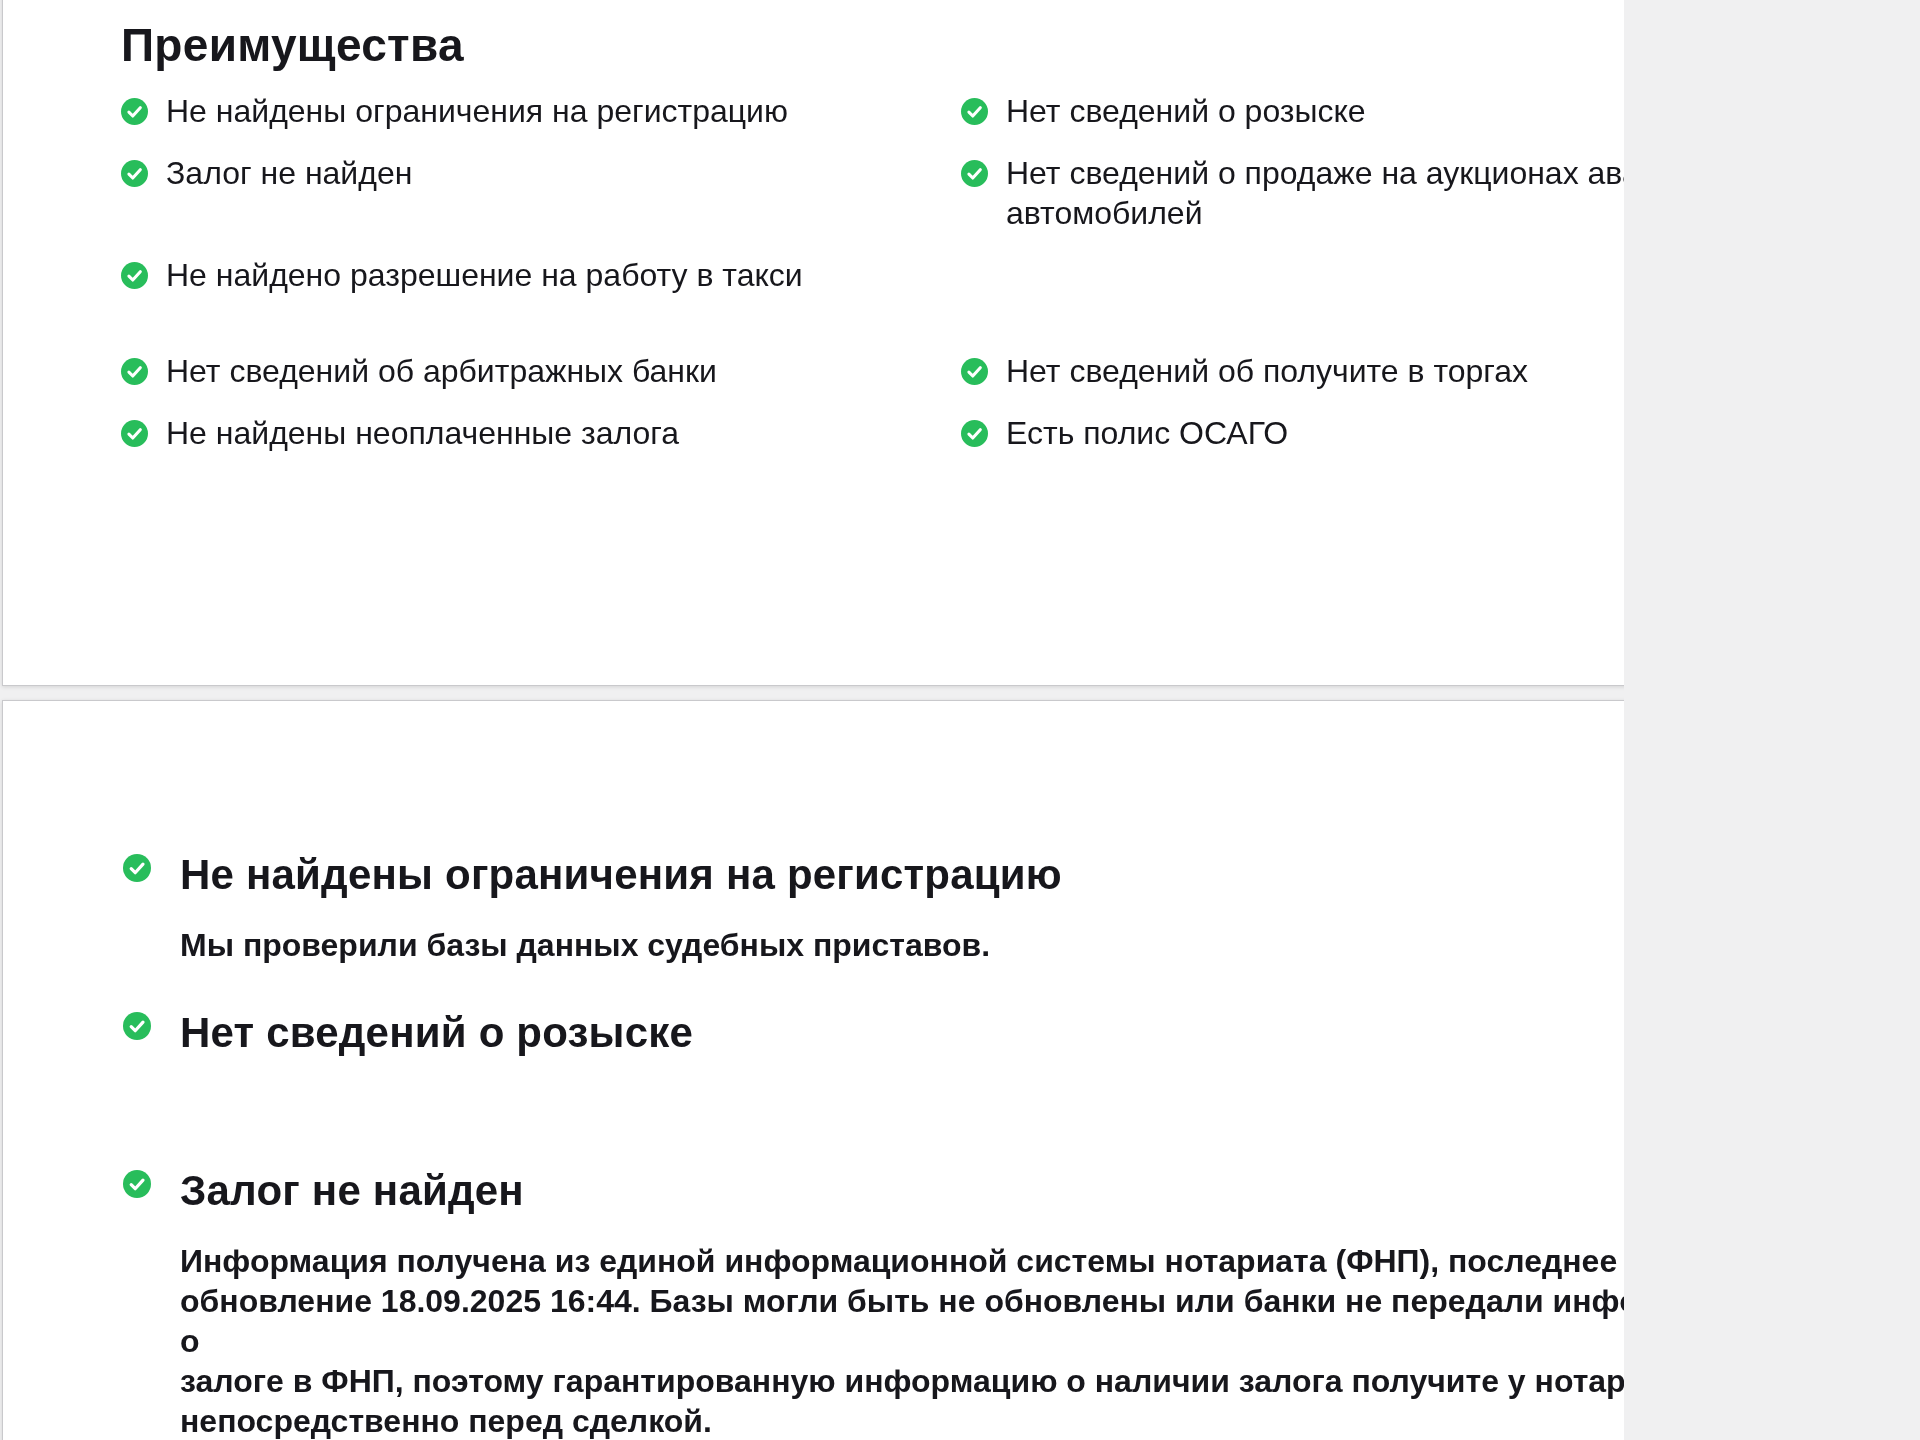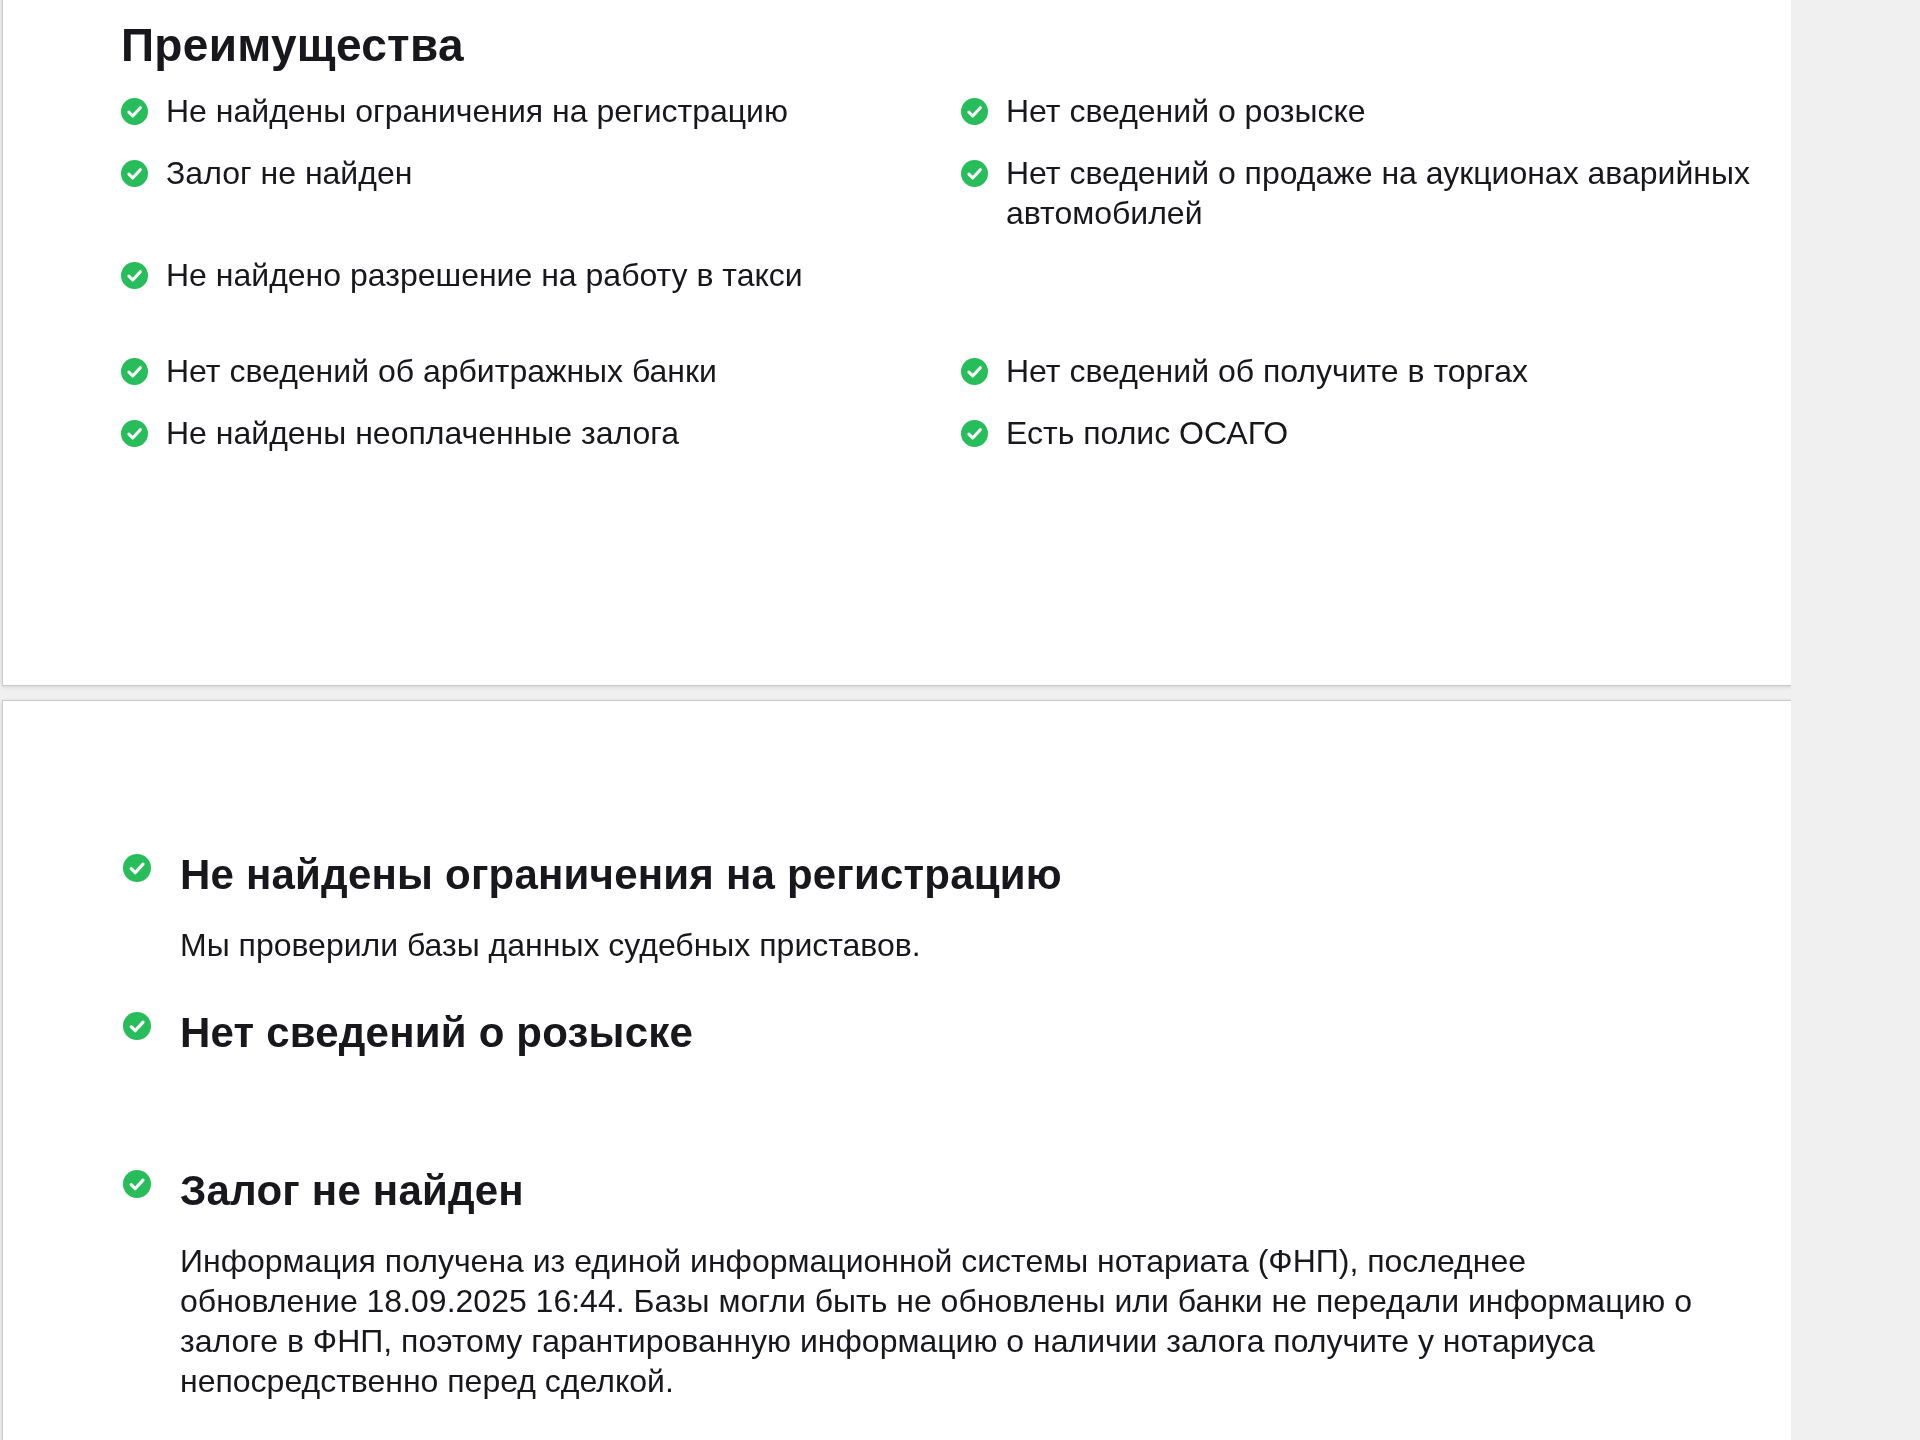--- a/index.html
+++ b/index.html
@@ -12,21 +12,21 @@
   }
   *{margin:0;padding:0;box-sizing:border-box;}
   html,body{width:1920px;height:1440px;}
   body{
     font-family:"Liberation Sans","DejaVu Sans",sans-serif;
     background:var(--bg);
     color:var(--text);
   }
   .stage{
     position:relative;
-    width:1791px;height:1440px;
+    width:1624px;height:1440px;
     overflow:hidden;
     background:var(--bg);
   }
   .page{
     position:absolute;
     left:2px;
     width:1904px;
     background:var(--panel);
     border:1px solid var(--panel-border);
     box-shadow:0 1px 4px rgba(0,0,0,.12);
@@ -97,20 +97,21 @@
     line-height:52px;
     font-weight:700;
     letter-spacing:.2px;
   }
   .section-body{
     margin-top:24px;
     font-size:32px;
     line-height:40px;
     max-width:1620px;
     white-space:pre-line;
+    font-weight:bold;
   }
 </style>
 </head>
 <body>
 
 <div class="stage">
 
   <section class="page page-1">
     <h1 class="p1-title">Преимущества</h1>
 

